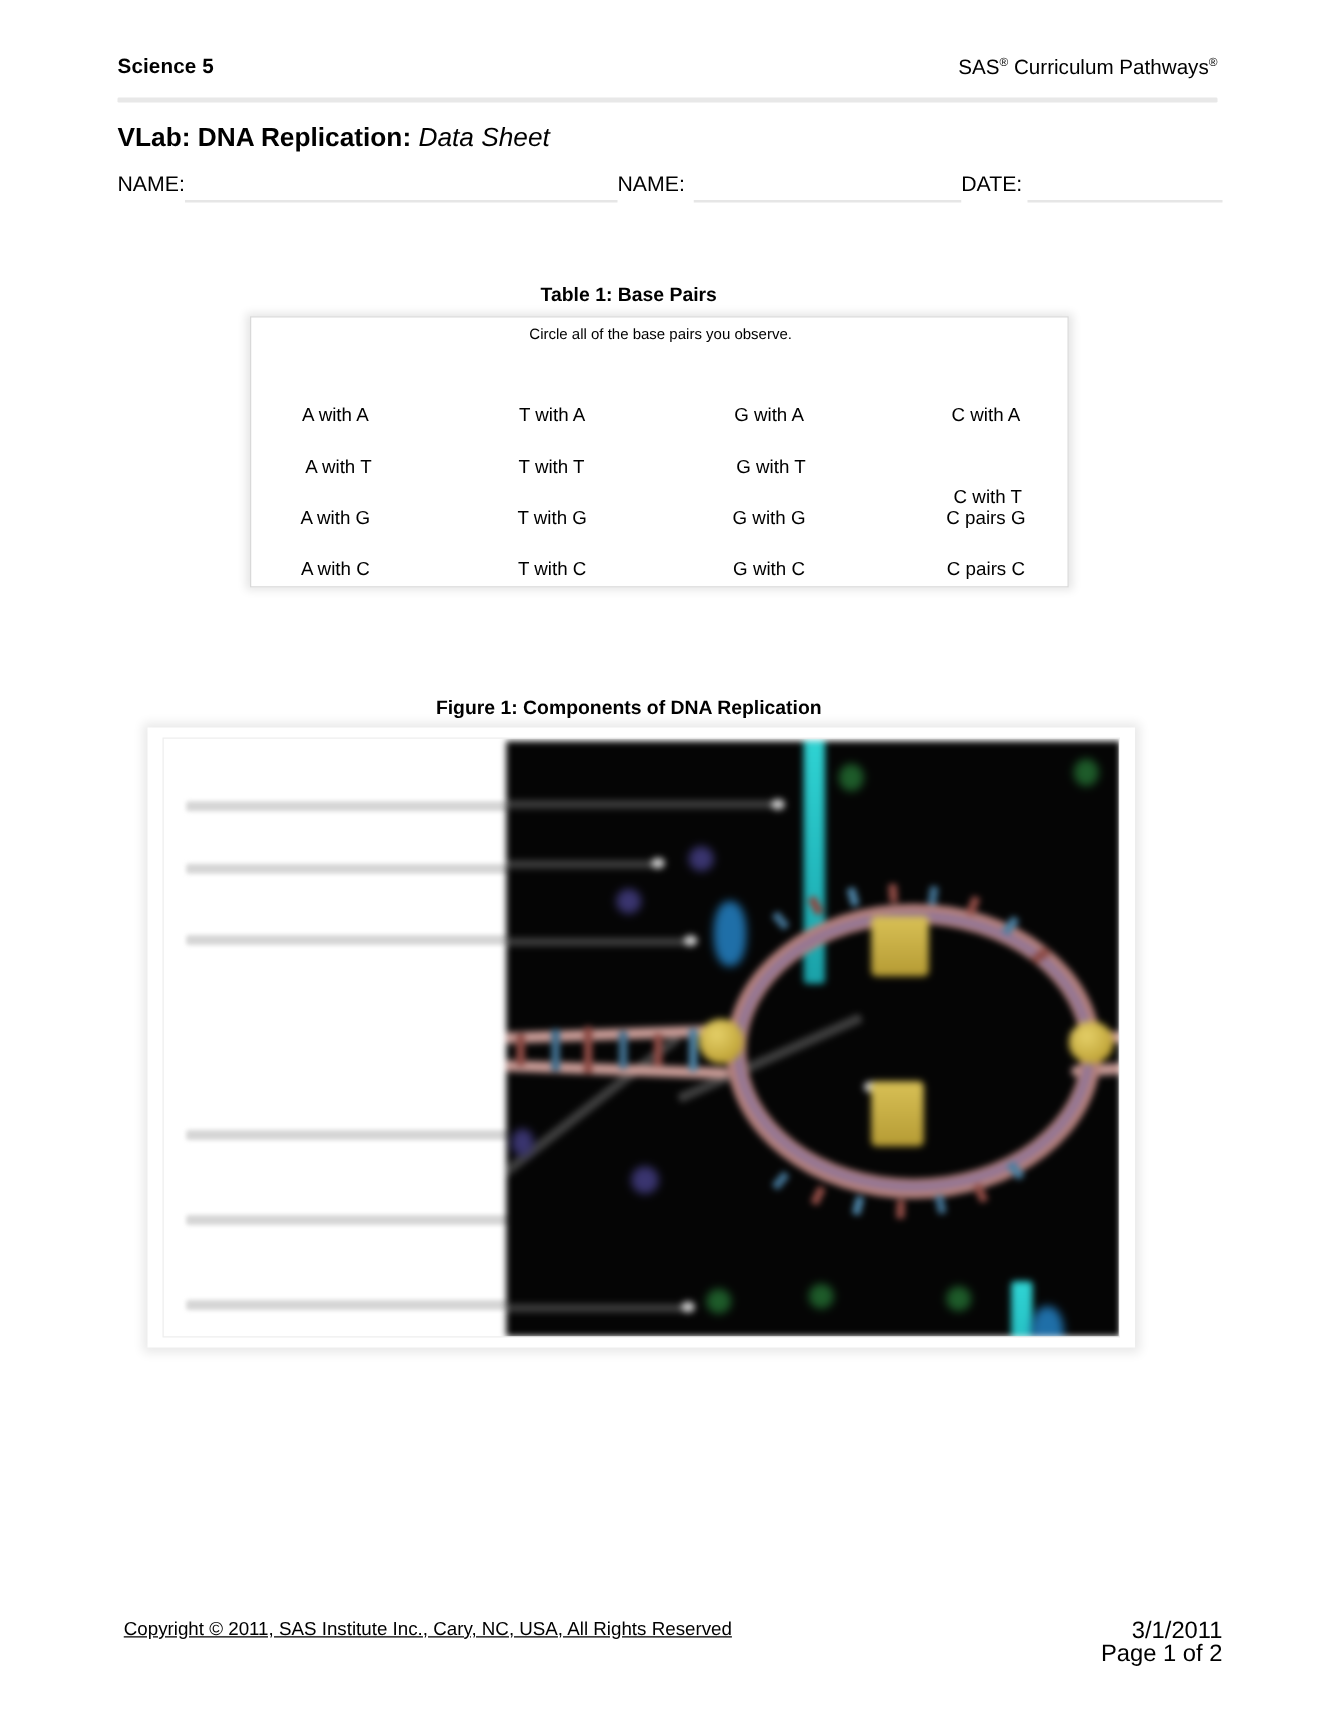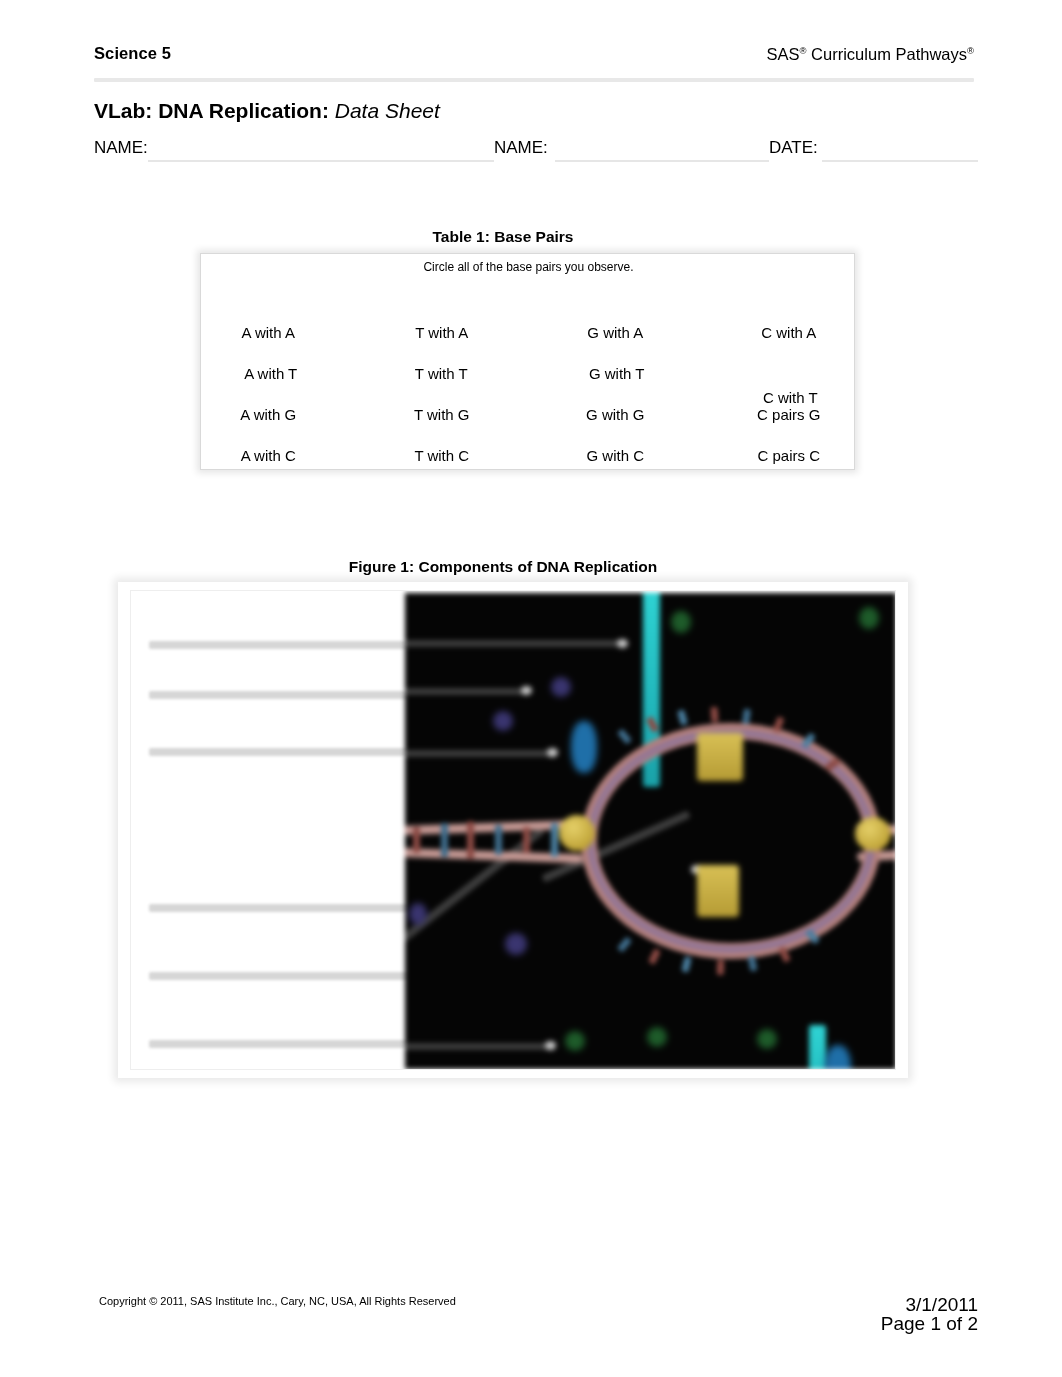--- a/index.html
+++ b/index.html
@@ -290,22 +290,23 @@
   .footer {
     position: absolute;
     left: 94px;
     top: 1295px;
     width: 884px;
     height: 50px;
   }
   .footer-left {
     position: absolute;
     left: 5px; top: 0;
-    font-size: 11px;
-    white-space: nowrap;
+    font-size: 15px;
+    white-space: nowrap;
+    text-decoration: underline;
   }
   .footer-right {
     position: absolute;
     right: 0; top: 0;
     text-align: right;
     font-size: 19px;
     line-height: 19px;
     white-space: nowrap;
   }
 </style>

